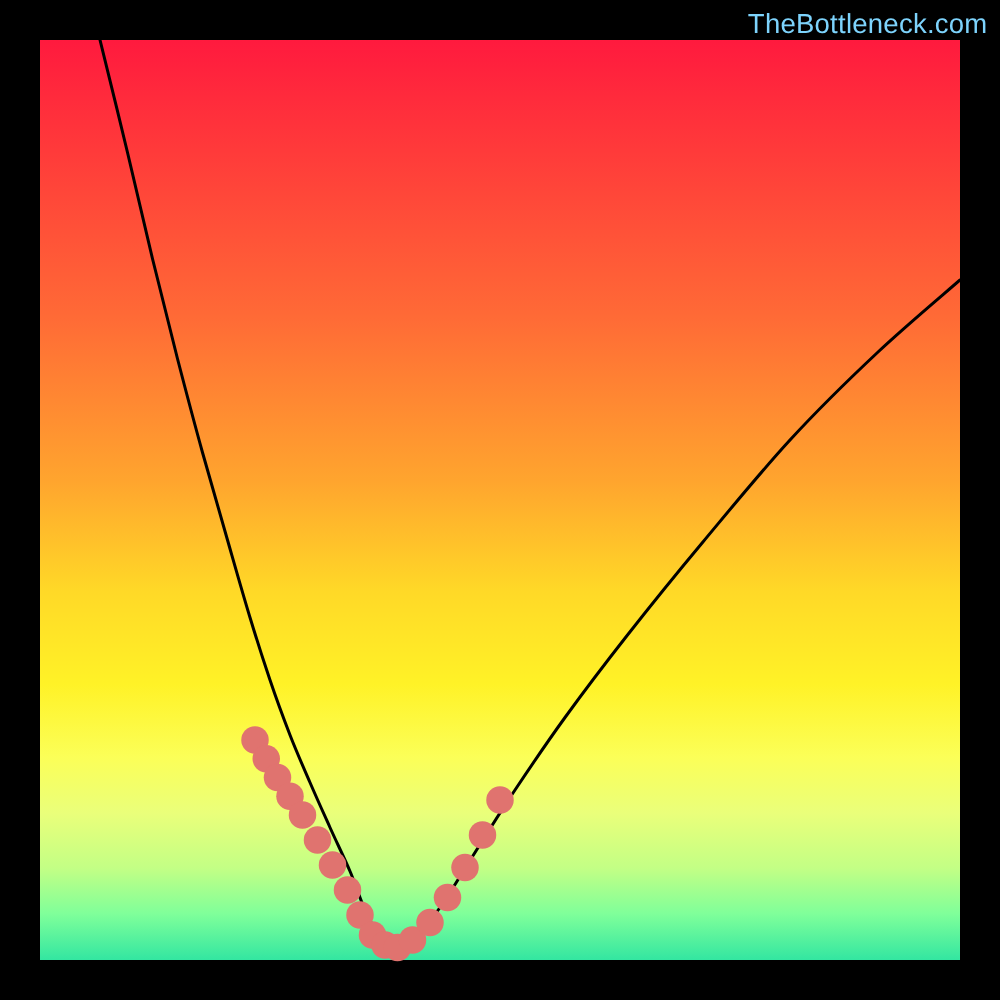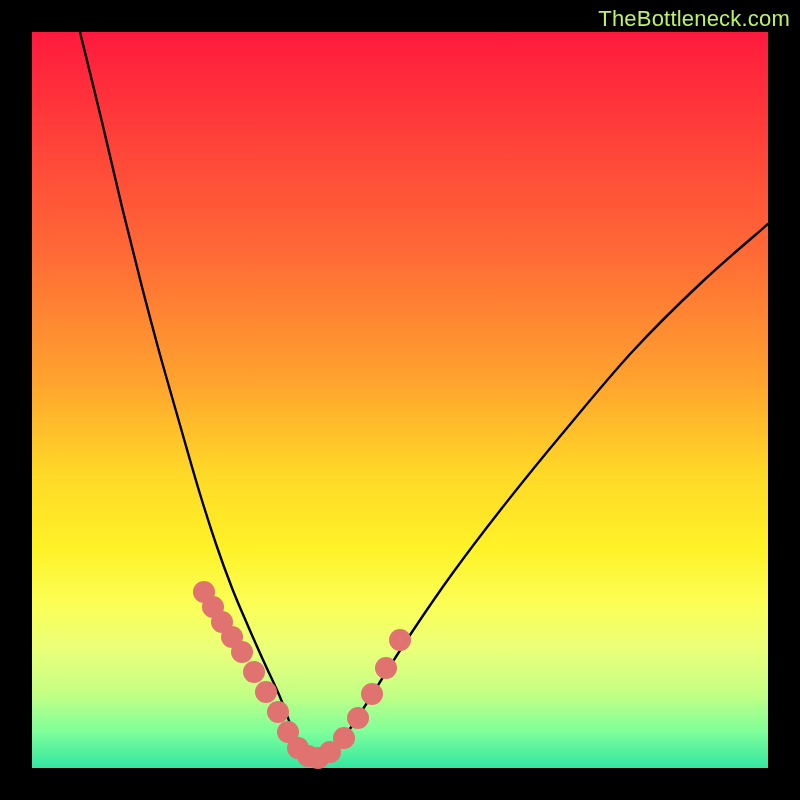--- a/index.html
+++ b/index.html
@@ -54,21 +54,21 @@
     width: 22px;
     height: 22px;
     border-radius: 11px;
     background: #e0736f;
     transform: translate(-11px, -11px);
   }
   .attrib {
     position: absolute;
     top: 6px;
     right: 10px;
-    color: #bef264;
+    color: #7dd3fc;
     font-size: 22px;
     letter-spacing: 0.2px;
   }
 </style>
 </head>
 <body>
 
 <div class="frame">
   <div class="plot">
 

